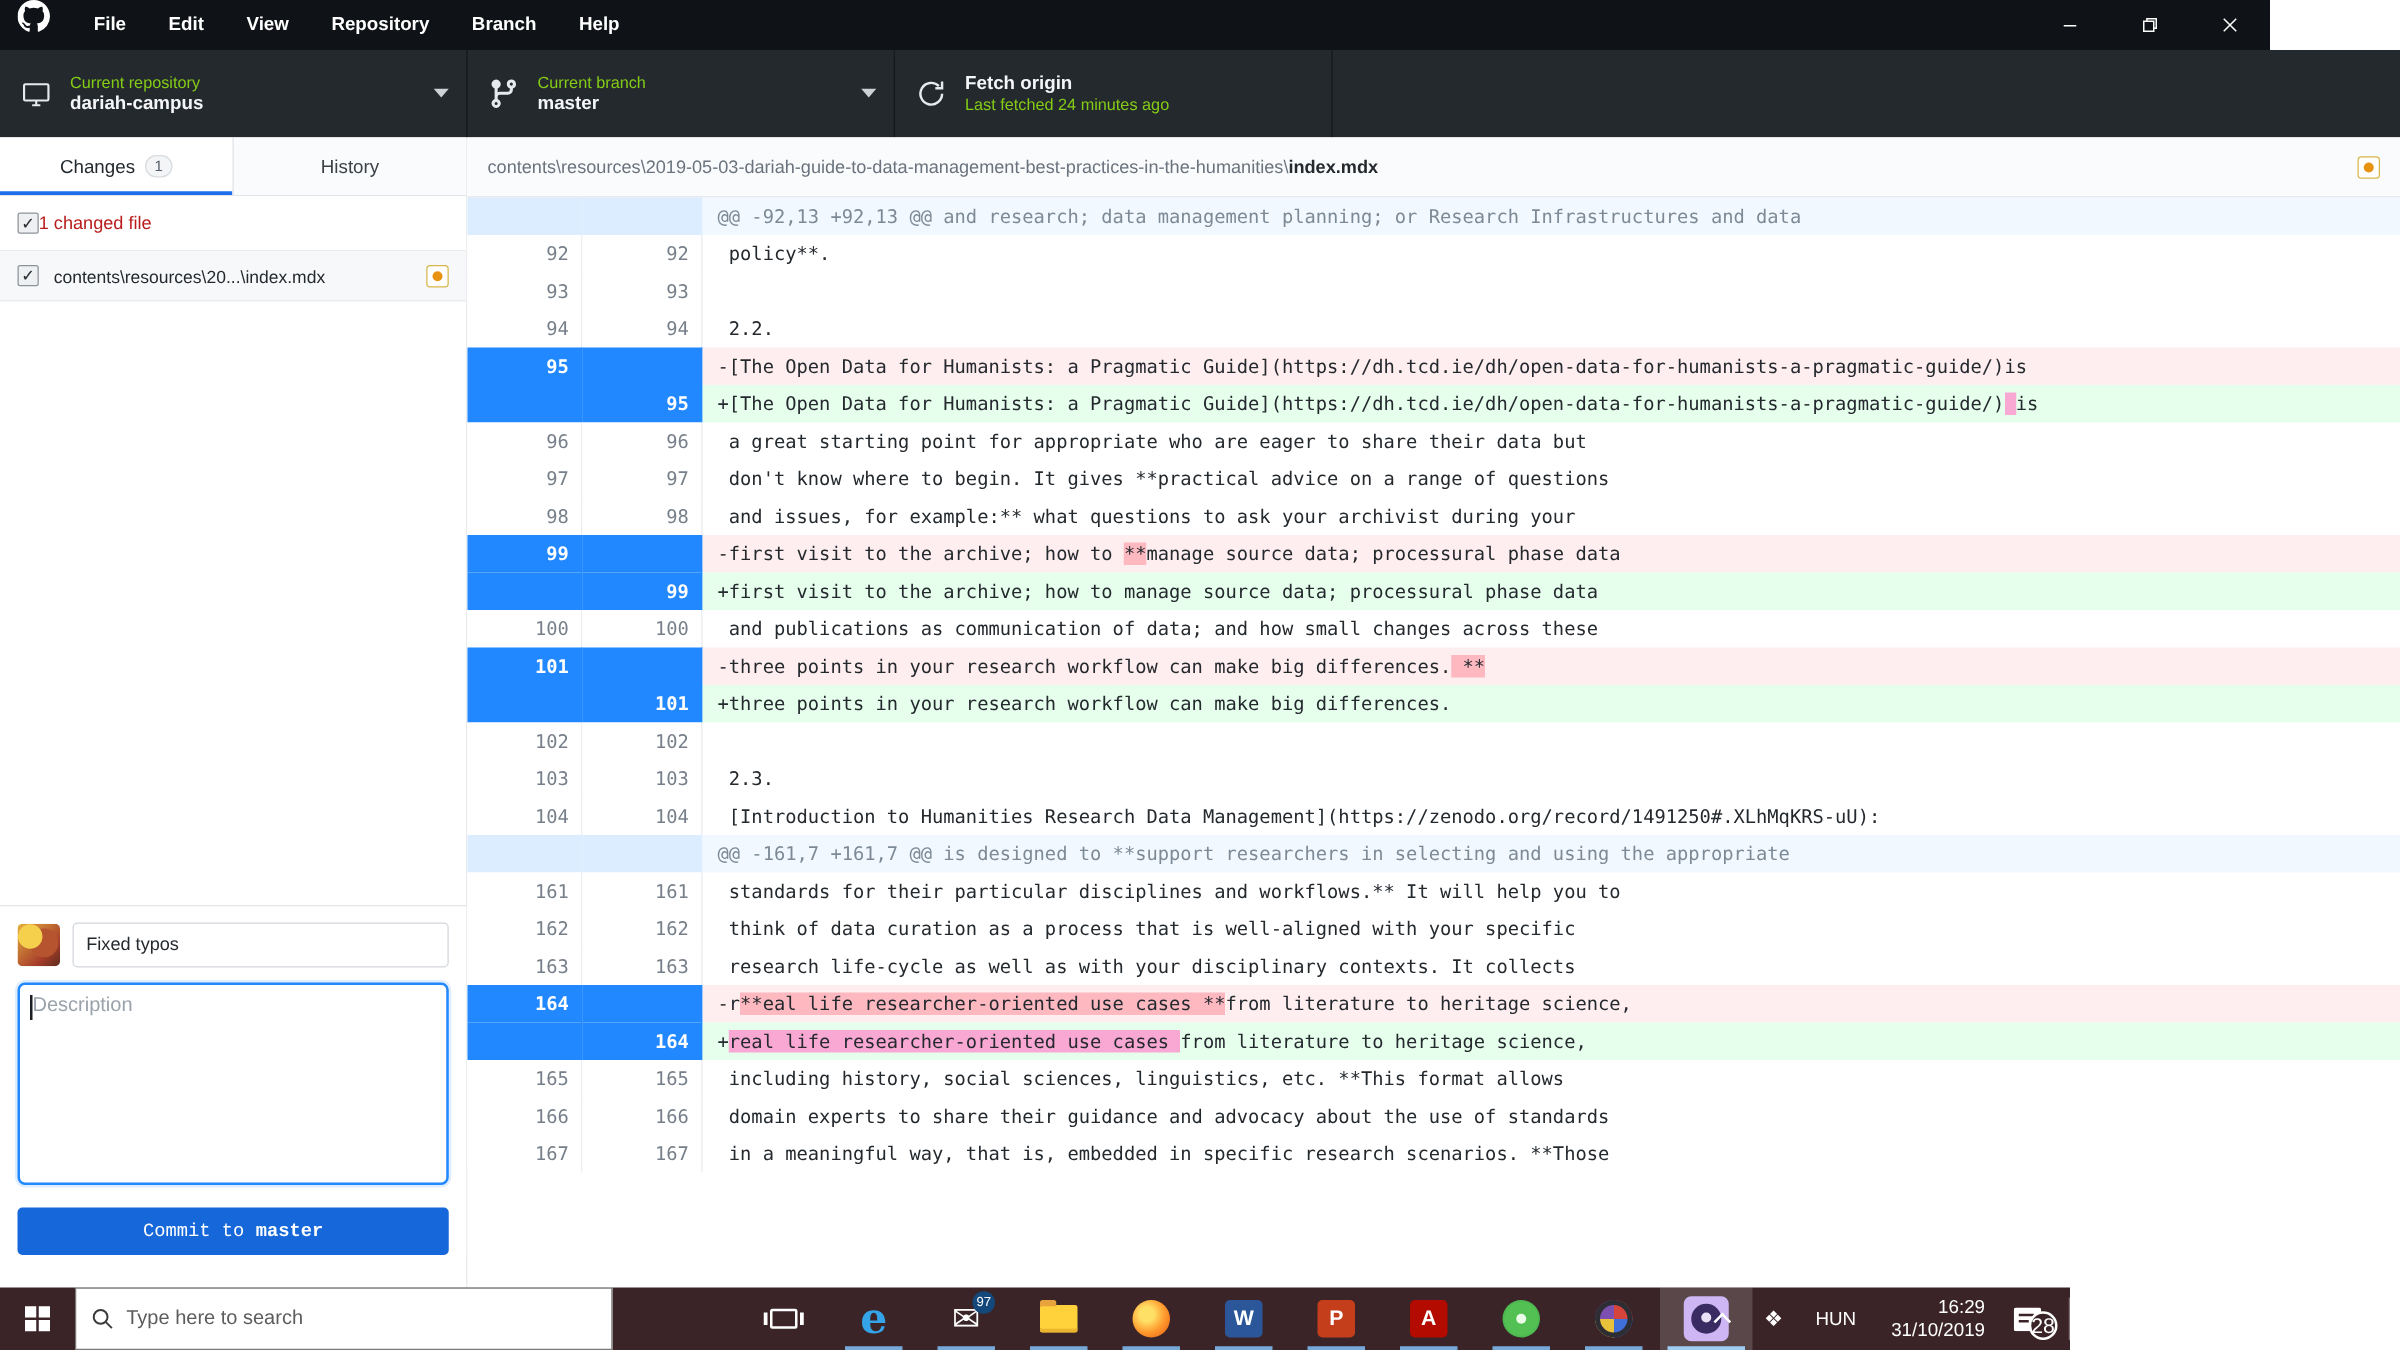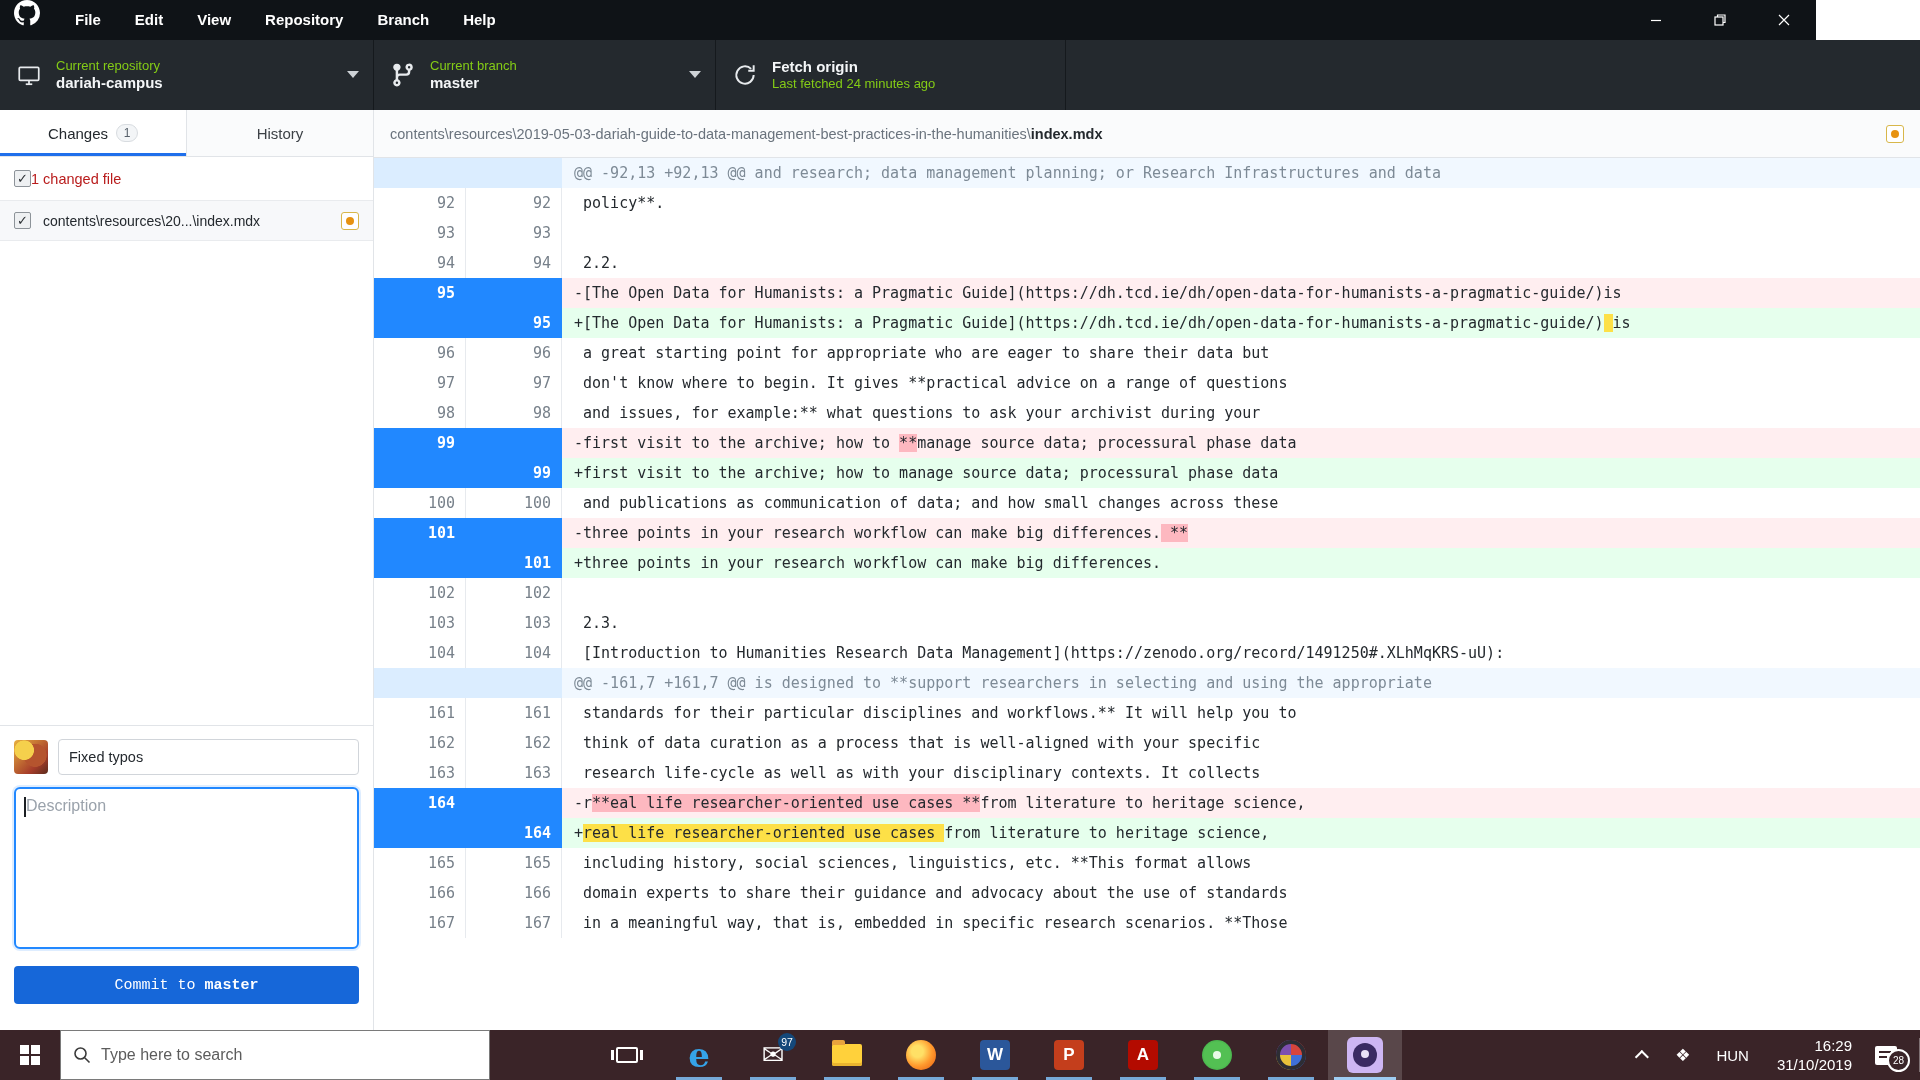--- a/index.html
+++ b/index.html
@@ -76,24 +76,24 @@
   .num { flex:0 0 92px; width:92px; text-align:right; padding-right:10px; color:#77808a;
          border-right:1px solid #e7eaee; background:#fff; }
   .num.new { flex-basis:96px; width:96px; }
   .code { flex:1; white-space:pre; padding-left:12px; color:#24292e; overflow:hidden; }
   .drow.hunk .num  { background:#dbedff; border-right-color:#dbedff; }
   .drow.hunk .code { background:#f1f8ff; color:#7d8a96; }
   .drow.del .num, .drow.add .num { background:#2188ff; color:#fff; border-right-color:#2188ff; font-weight:bold; }
   .drow.del .code { background:#ffeef0; }
   .drow.add .code { background:#e6ffed; }
   .drow.del .hl { background:#fdb8c0; }
-  .drow.add .hl { background:#fde047; }
-
-  
-  .taskbar { position:absolute; left:0; top:1030px; width:1920px; height:50px; background:#3a2428; color:#fff; }
+  .drow.add .hl { background:#f9a8d4; }
+
+  
+  .taskbar { position:absolute; left:0; top:1030px; width:1656px; height:50px; background:#3a2428; color:#fff; }
   .startbtn { position:absolute; left:0; top:0; width:60px; height:50px; display:flex; align-items:center; justify-content:center; }
   .winlogo { display:grid; grid-template-columns:9px 9px; grid-template-rows:9px 9px; gap:2px; }
   .winlogo div { background:#fff; }
   .searchbox { position:absolute; left:60px; top:0; width:430px; height:50px; background:#fff; border:1px solid #7a7a7a;
                display:flex; align-items:center; padding:0 12px; }
   .searchbox input { border:none; outline:none; flex:1; margin-left:10px; font-size:16px; color:#333;
                      font-family:"Liberation Sans",sans-serif; background:transparent; }
   .searchbox input::placeholder { color:#5c5c5c; }
   .taskview { position:absolute; left:600px; top:0; width:54px; height:50px; display:flex; align-items:center; justify-content:center; }
   .tv { width:22px; height:16px; border:2px solid #fff; border-radius:2px; position:relative; }
@@ -127,21 +127,21 @@
   .tray { position:absolute; right:4px; top:0; height:50px; display:flex; align-items:center; }
   .chev { width:10px; height:10px; border-left:2px solid #fff; border-top:2px solid #fff; transform:rotate(45deg) translateY(3px); margin:0 14px; }
   .dropbox { font-size:17px; color:#fff; margin:0 12px; }
   .lang { font-size:15px; color:#fff; margin:0 14px; }
   .clock { text-align:right; font-size:15px; line-height:1.3; color:#fff; margin:0 14px; }
   .notif { position:relative; width:40px; height:50px; margin-right:10px; display:flex; align-items:center; justify-content:center; }
   .notif .paper { width:22px; height:19px; background:#fff; border-radius:2px;
                   background-image:linear-gradient(#3a2428,#3a2428),linear-gradient(#3a2428,#3a2428);
                   background-size:12px 2px, 8px 2px; background-position:4px 5px, 4px 10px; background-repeat:no-repeat; }
   .notif .nbadge { position:absolute; right:-4px; bottom:8px; width:23px; height:23px; border-radius:50%; background:#3a2428;
-                   border:2px solid #fff; color:#fff; font-size:10px; display:flex; align-items:center; justify-content:center; }
+                   border:2px solid #fff; color:#fff; font-size:17px; display:flex; align-items:center; justify-content:center; }
   .showdesk { position:absolute; right:0; top:8px; width:1px; height:34px; background:rgba(255,255,255,.35); }
 </style>
 </head>
 <body>
 
 <div class="app">
 
   <div class="menubar">
     <svg class="gh-logo" viewBox="0 0 16 16">
       <path fill="#fff" d="M8 0C3.58 0 0 3.58 0 8c0 3.54 2.29 6.53 5.47 7.59.4.07.55-.17.55-.38 0-.19-.01-.82-.01-1.49-2.01.37-2.53-.49-2.69-.94-.09-.23-.48-.94-.82-1.13-.28-.15-.68-.52-.01-.53.63-.01 1.08.58 1.23.82.72 1.21 1.87.87 2.33.66.07-.52.28-.87.51-1.07-1.78-.2-3.64-.89-3.64-3.95 0-.87.31-1.59.82-2.15-.08-.2-.36-1.02.08-2.12 0 0 .67-.21 2.2.82.64-.18 1.32-.27 2-.27s1.36.09 2 .27c1.53-1.04 2.2-.82 2.2-.82.44 1.1.16 1.92.08 2.12.51.56.82 1.27.82 2.15 0 3.07-1.87 3.75-3.65 3.95.29.25.54.73.54 1.48 0 1.07-.01 1.93-.01 2.2 0 .21.15.46.55.38A8.01 8.01 0 0 0 16 8c0-4.42-3.58-8-8-8z"></path>

